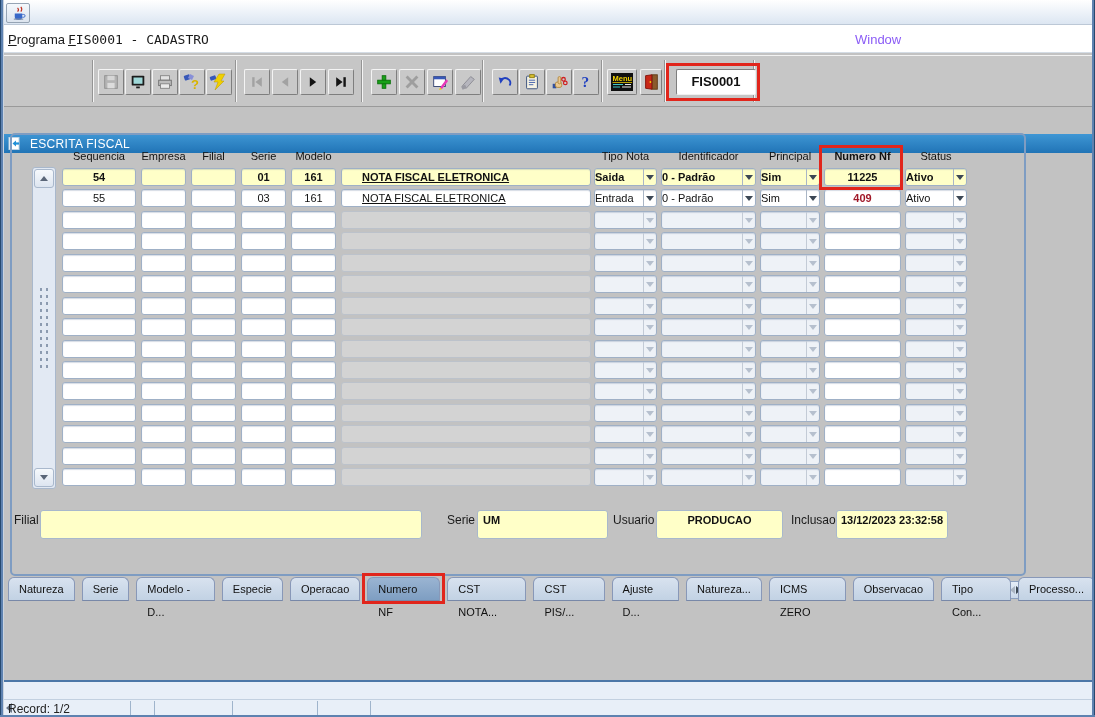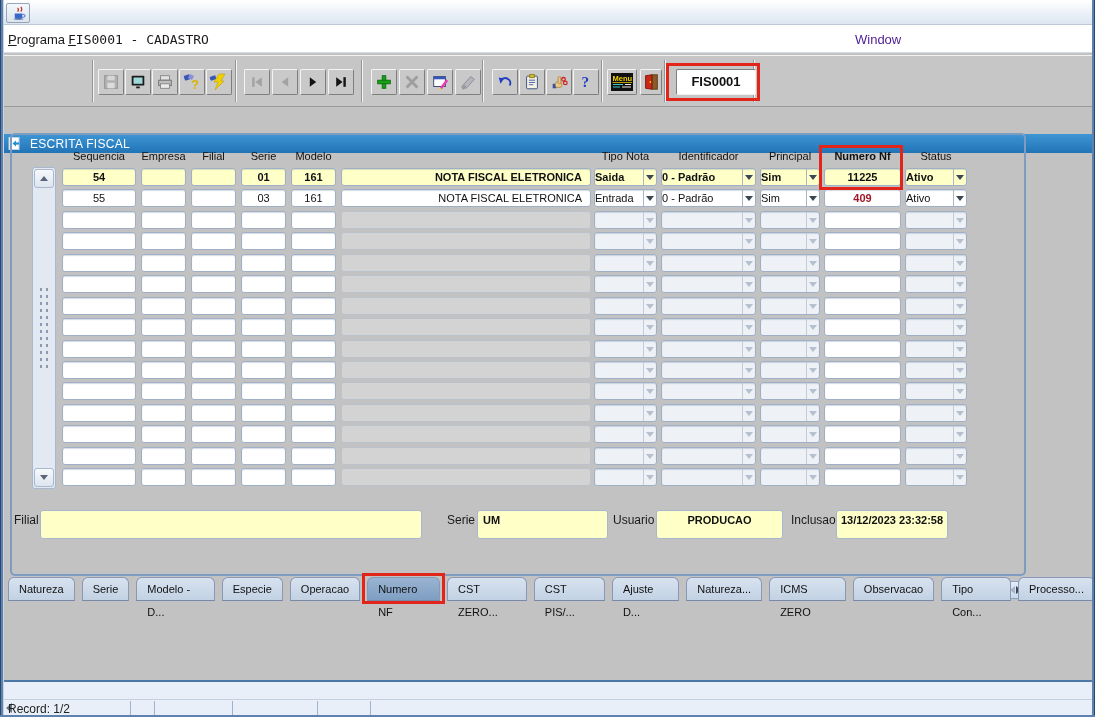--- a/index.html
+++ b/index.html
@@ -24,21 +24,21 @@
     display:flex; align-items:center; justify-content:center; }
 
   
   .menubar { position:absolute; left:0; top:25px; width:100%; height:28px;
     background:#FFFFFF; border-bottom:1px solid #D4DCE5; }
   .menu-item { position:absolute; top:7px; font-size:13px; color:#1A1A1A; cursor:default; }
   .accel { display:inline-block; }
   .accel::first-letter { text-decoration:underline; }
   .mi-programa { left:8px; }
   .mi-title { left:68px; font-family:"DejaVu Sans Mono", monospace; font-size:13px; }
-  .mi-window { left:855px; color:#4c1d95; }
+  .mi-window { left:855px; color:#8b5cf6; }
 
   
   .toolbar { position:absolute; left:2px; top:55px; width:1091px; height:52px;
     background:#C6C6C6; border:1px solid #9A9A9A; border-top-color:#F2F2F2; border-left-color:#E8E8E8; }
   .tb-div { position:absolute; top:4px; bottom:4px; width:2px;
     background:linear-gradient(90deg,#949494 0 1px,#F4F4F4 1px 2px); }
   .tb-btn { position:absolute; top:13px; width:26px; height:26px; background:#C9C9C9;
     border:1px solid; border-color:#F4F4F4 #7E7E7E #7E7E7E #F4F4F4; border-radius:2px;
     display:flex; align-items:center; justify-content:center; }
   .tb-field { position:absolute; top:13px; height:26px; background:#FFFFFF;
@@ -74,21 +74,21 @@
   .c-num    { left:824px; width:77px; }
   .c-status { left:905px; width:62px; }
 
   
   .grid-rows { position:absolute; left:0; top:167px; width:100%; z-index:2; }
   .trow { position:relative; height:21.45px; }
   .cell { position:absolute; top:1px; height:18px; background:#FFFFFF;
     border:1px solid #9FB0C6; border-radius:3px; line-height:16px; text-align:center;
     box-shadow:inset 0 1px 1px rgba(110,130,160,.28); overflow:hidden; white-space:nowrap; }
   .trow.sel .cell { background:#FFFFC8; font-weight:bold; }
-  .cell.desc { text-align:right; padding:0 8px; }
+  .cell.desc { text-align:left; padding:0 20px;text-decoration:underline; }
   .cell.empty.desc { background:#D3D3D3; border-color:#BCC2CB; box-shadow:none; }
   .cell.drop .ctext { display:block; margin-right:14px; text-align:left; overflow:hidden; }
   .darr { position:absolute; right:0; top:0; bottom:0; width:13px; border-left:1px solid #AAB6C6;
     display:flex; align-items:center; justify-content:center; }
   .darr::after { content:""; border:4px solid transparent; border-top:5px solid #3C4754; margin-top:5px; }
   .cell.empty.drop { background:#EEF2F7; }
   .cell.empty .darr { border-left-color:#C3CBD6; }
   .cell.empty .darr::after { border-top-color:#B6C0CE; }
 
   
@@ -726,21 +726,21 @@
   <div class="flabel" style="left:791px">Inclusao</div>
   <div class="ffield f-inclusao">13/12/2023 23:32:58</div>
 
   <div class="tabbar">
       <div class="tab">Natureza</div>
       <div class="tab">Serie</div>
       <div class="tab">Modelo - D...</div>
       <div class="tab">Especie</div>
       <div class="tab">Operacao</div>
       <div class="tab tsel tann">Numero NF</div>
-      <div class="tab">CST ZERO...</div>
+      <div class="tab">CST NOTA...</div>
       <div class="tab">CST PIS/...</div>
       <div class="tab">Ajuste D...</div>
       <div class="tab">Natureza...</div>
       <div class="tab">ICMS ZERO</div>
       <div class="tab">Observacao</div>
       <div class="tab">Tipo Con...</div>
       <div class="tab">Processo...</div>
     </div>
   <div class="tab-scroller">
     <span class="ts-left"></span>

